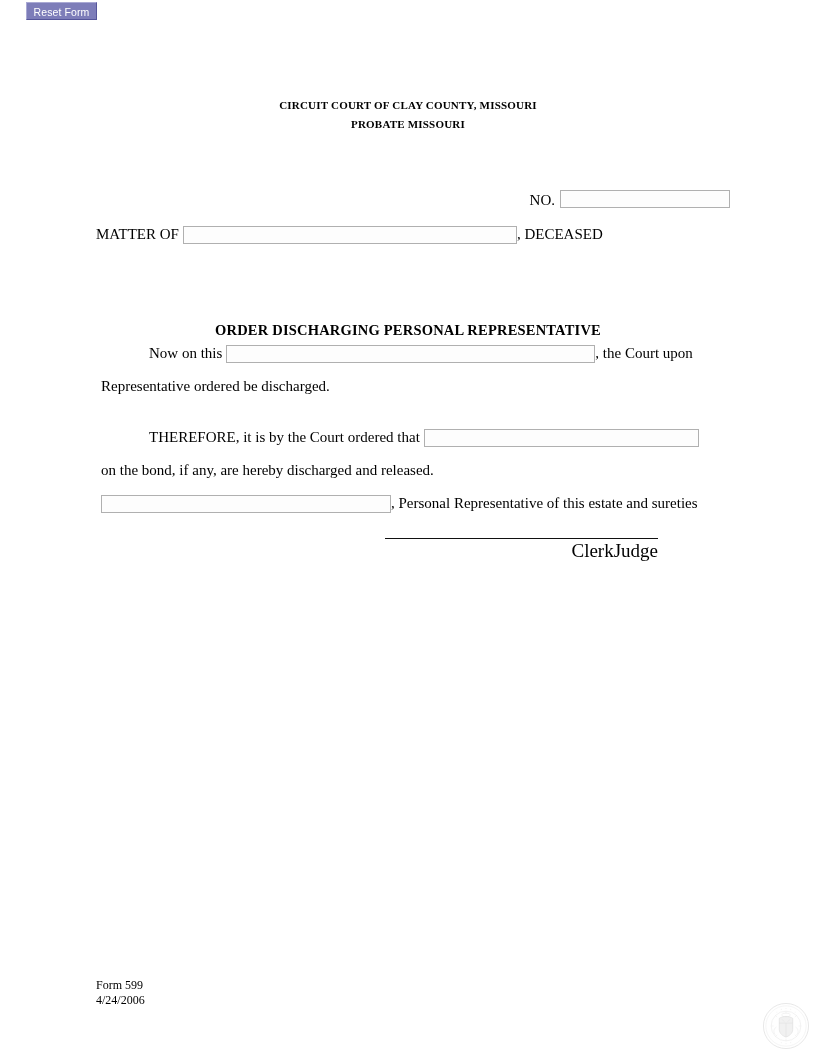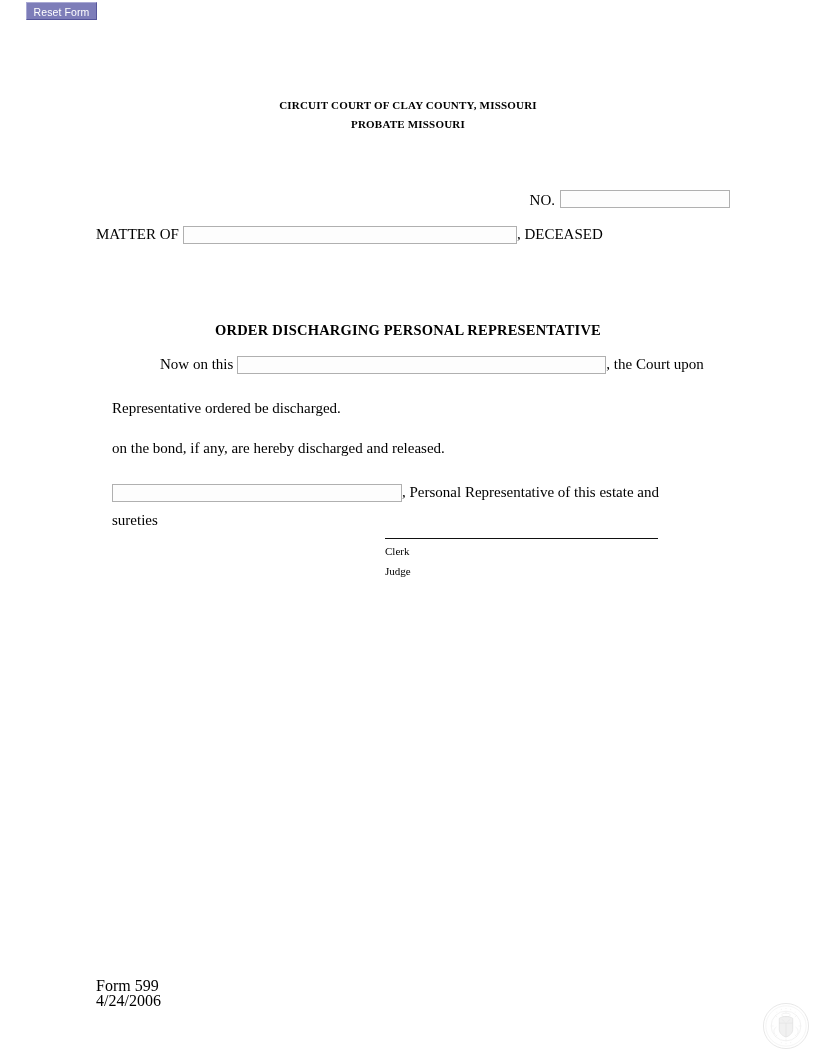--- a/index.html
+++ b/index.html
@@ -125,21 +125,21 @@
 
   
   .body-block {
     position: absolute;
     left: 96px;
     top: 334px;
     width: 624px;
     font-size: 15px;
     line-height: 28px;
   }
-  .para { margin: 16px; }
+  .para { margin: 5px; }
   .indent { display: inline-block; width: 48px; }
 
   .body-block2 {
     position: absolute;
     left: 96px;
     top: 418px;
     width: 624px;
     font-size: 15px;
     line-height: 28px;
   }
@@ -152,32 +152,31 @@
     width: 273px;
   }
   .sig-line {
     width: 273px;
     height: 0;
     border-top: 1px solid #111111;
   }
   .sig-labels {
     display: flex;
     justify-content: flex-end;
-    font-size: 11px;
+    font-size: 19px;
     line-height: 20px;
     padding-top: 2px;
-    flex-direction: column;
   }
 
   
   .footer {
     position: absolute;
     left: 96px;
     top: 978px;
-    font-size: 16px;
+    font-size: 12px;
     line-height: 15px;
   }
   .footer div { white-space: nowrap; }
 
   
   .seal {
     position: absolute;
     left: 762px;
     top: 1002px;
     width: 48px;
@@ -206,20 +205,21 @@
   </div>
 
   <div class="order-heading">ORDER DISCHARGING PERSONAL REPRESENTATIVE</div>
 
   <div class="body-block">
     <p class="para"><span class="indent"></span><span>Now on this</span><input class="field f-date" type="text" placeholder="" style=""><span>, the Court upon</span></p>
     <p class="para">Representative ordered be discharged.</p>
   </div>
 
   <div class="body-block2">
+    <p class="para"><span class="indent"></span><span>THEREFORE, it is by the Court ordered that</span><input class="field f-order1" type="text" placeholder="" style=""></p>
     <p class="para">on the bond, if any, are hereby discharged and released.</p>
     <p class="para"><input class="field f-order2" type="text" placeholder="" style=""><span>, Personal Representative of this estate and sureties</span></p>
   </div>
 
   <div class="sig-block">
     <div class="sig-line"></div>
     <div class="sig-labels">
       <span>Clerk</span>
       <span>Judge</span>
     </div>

